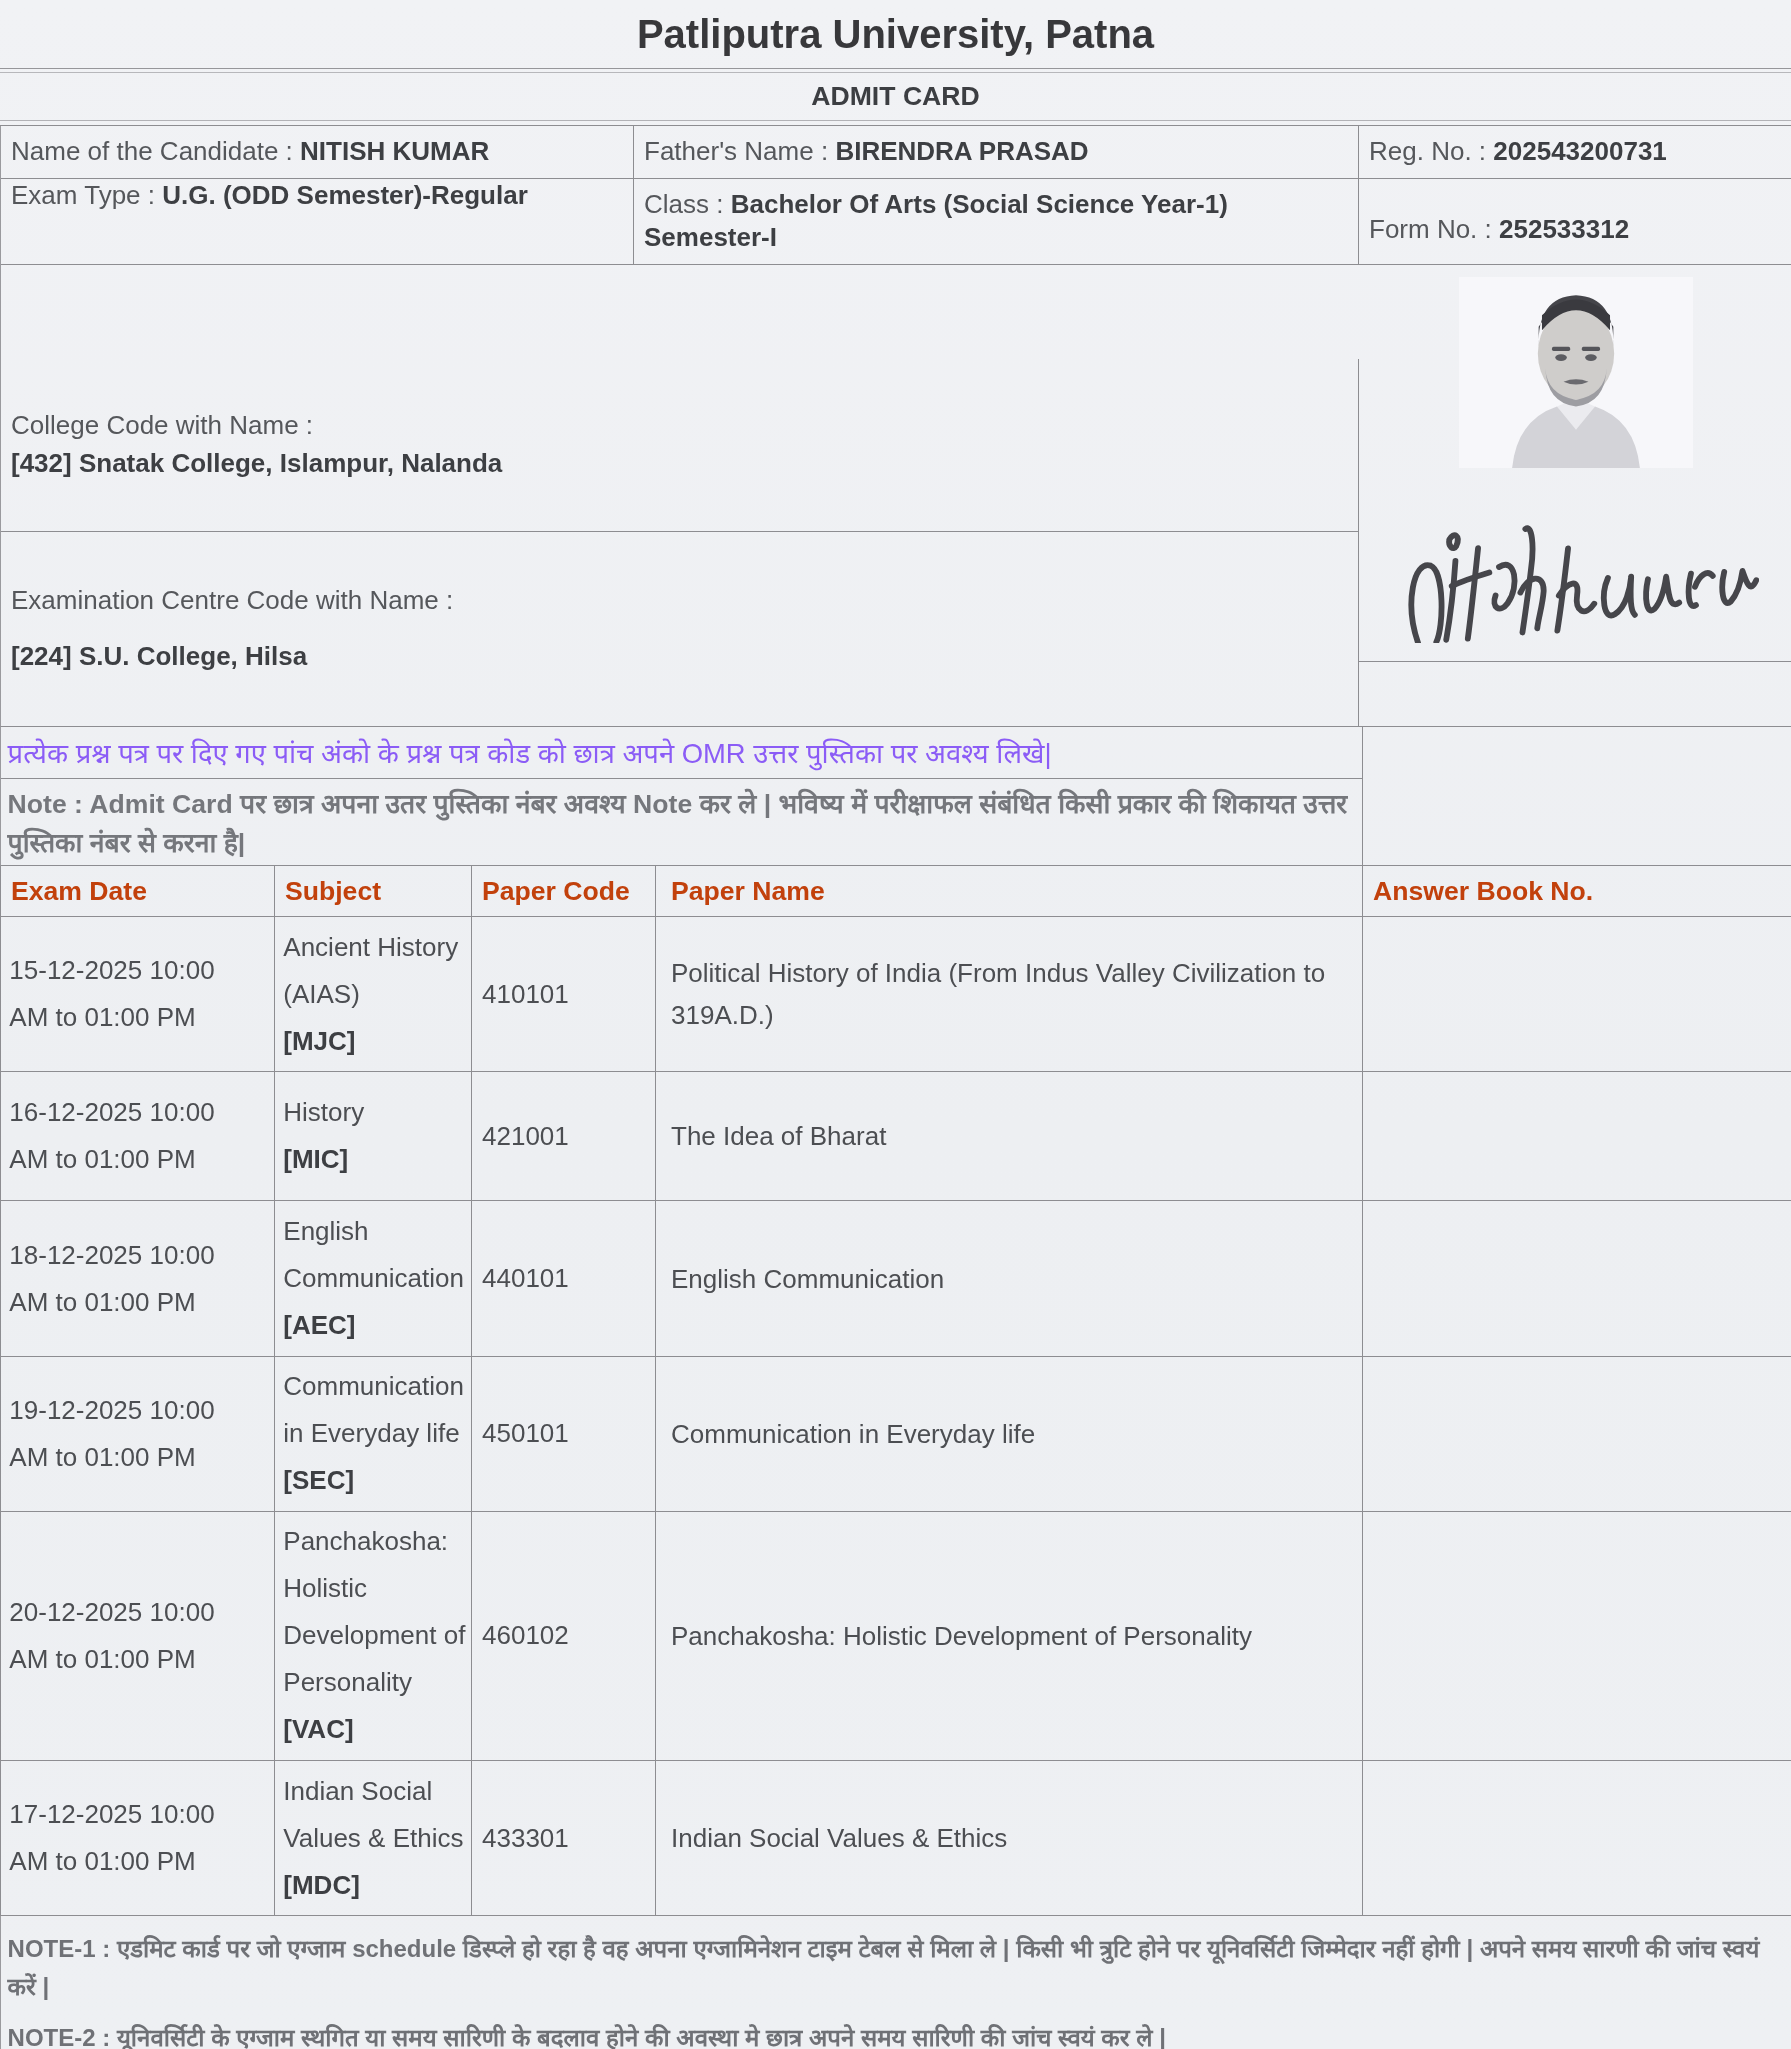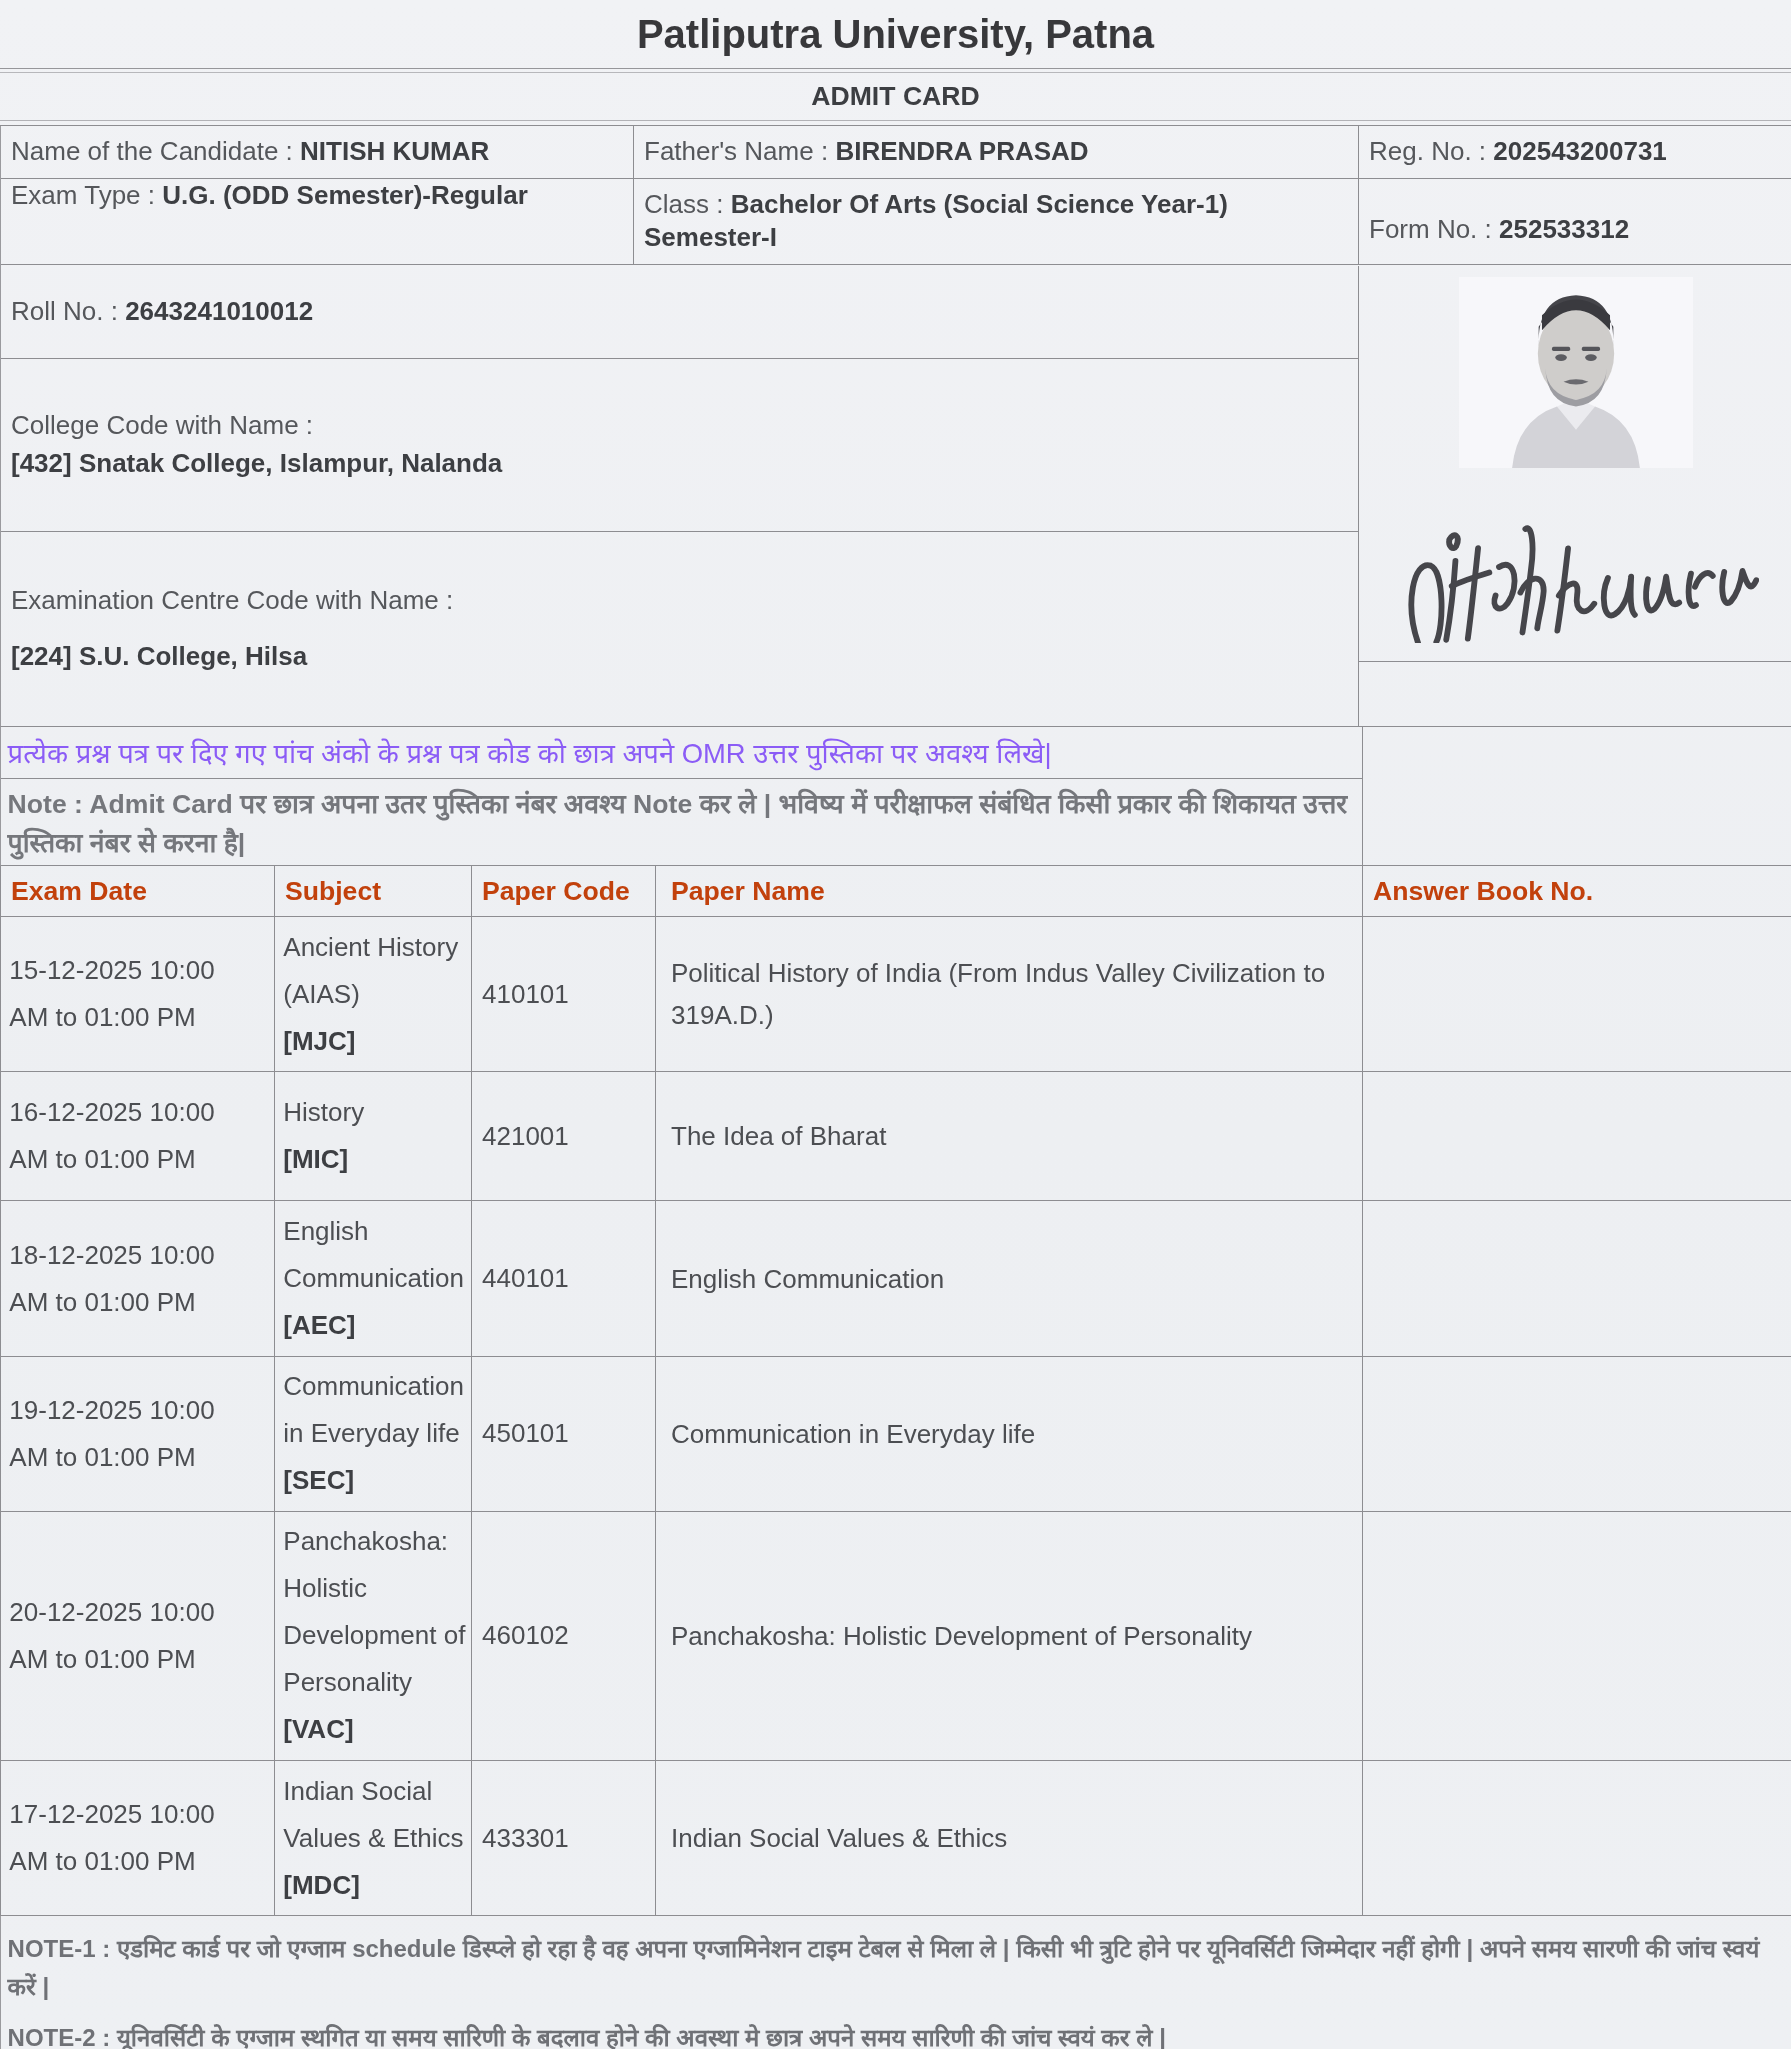--- a/index.html
+++ b/index.html
@@ -109,24 +109,20 @@
     </div>
     <div class="cell cell-class b-r b-b">
       <div class="line"><span class="lbl">Class :</span>
         <span class="val">Bachelor Of Arts (Social Science Year-1) Semester-I</span></div>
     </div>
     <div class="cell cell-form b-b">
       <div class="line"><span class="lbl">Form No. :</span>
         <span class="val">252533312</span></div>
     </div>
 
-    <div class="cell cell-roll b-r b-b">
-      <div class="line"><span class="lbl">Roll No. :</span>
-        <span class="val">2643241010012</span></div>
-    </div>
     <div class="cell cell-college b-r b-b">
       <div class="line lbl">College Code with Name :</div>
       <div class="line val">[432] Snatak College, Islampur, Nalanda</div>
     </div>
     <div class="cell cell-centre b-r">
       <div class="line lbl">Examination Centre Code with Name :</div>
       <div class="line val">[224] S.U. College, Hilsa</div>
     </div>
 
     <div class="cell cell-photo b-b">

